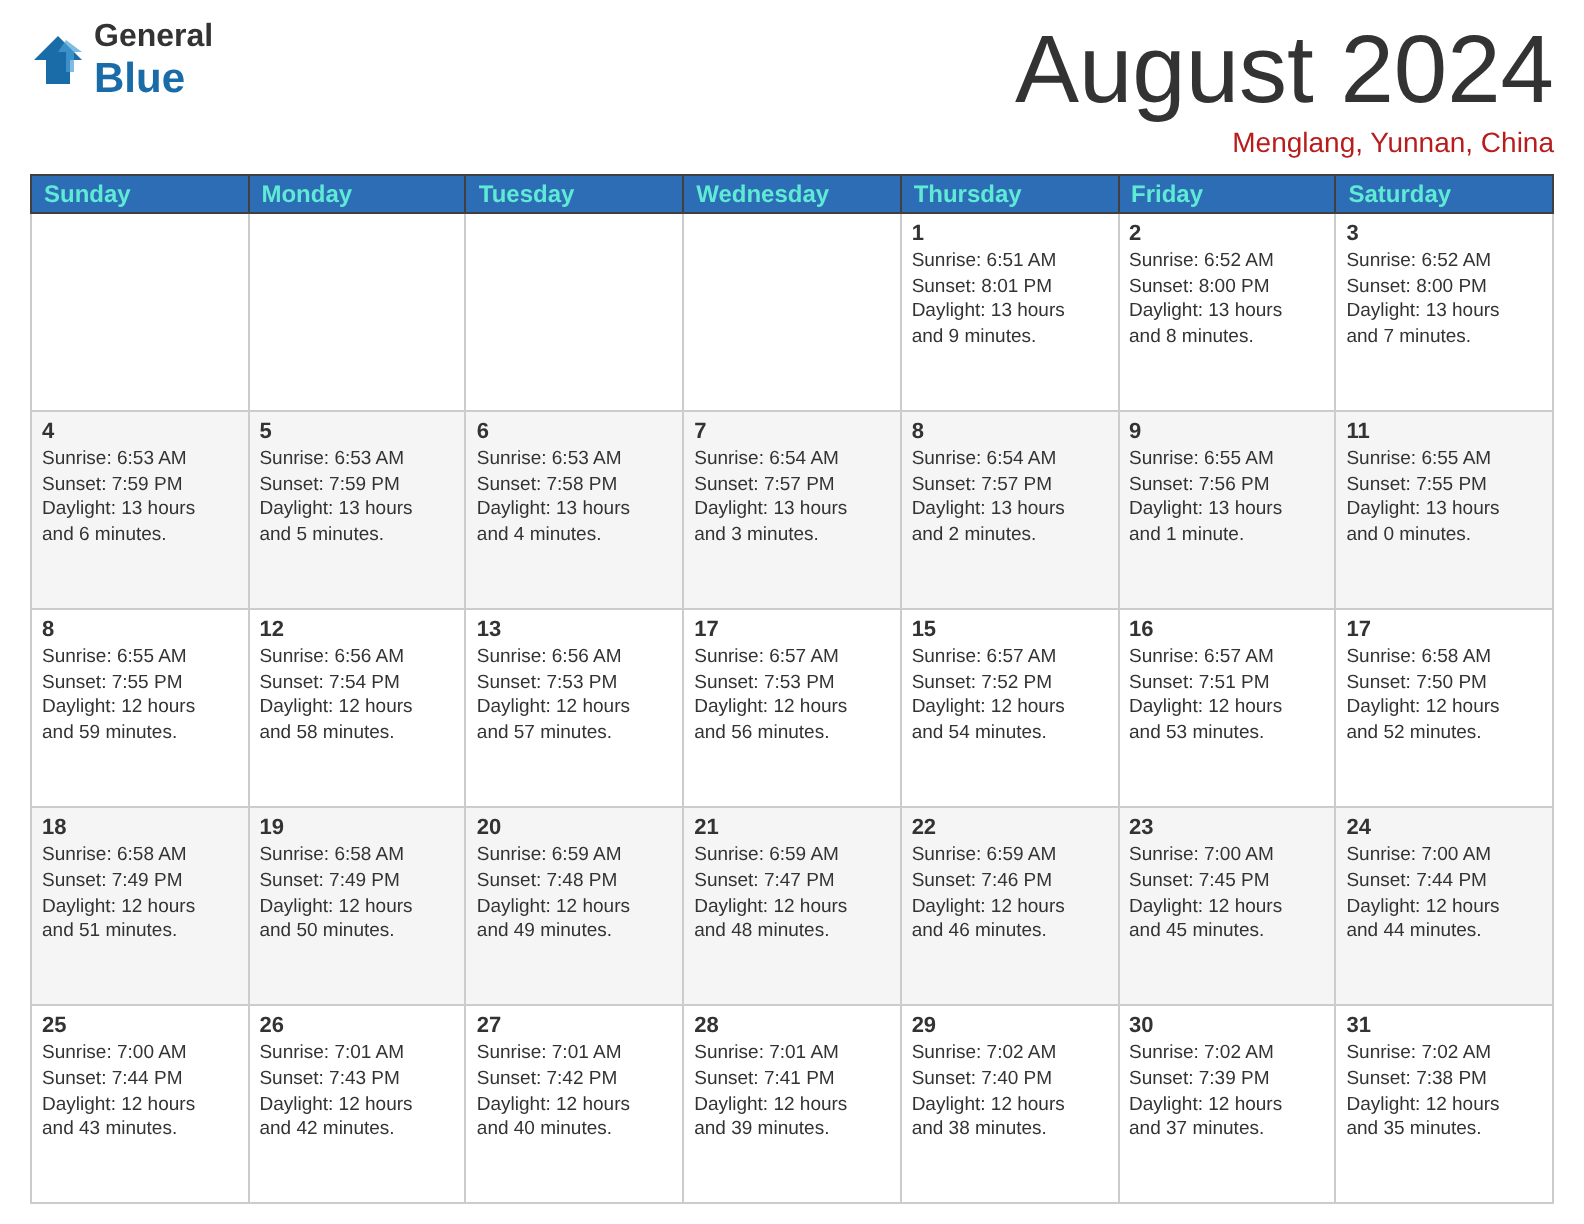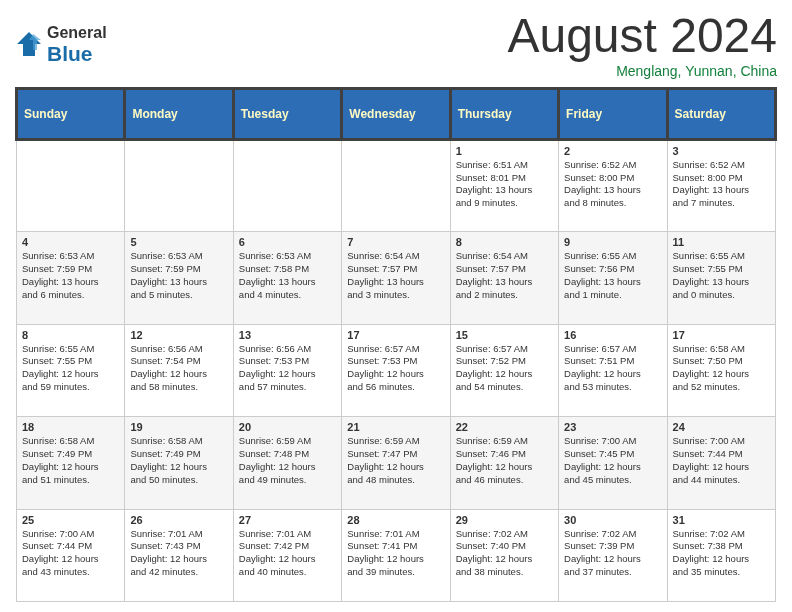--- a/index.html
+++ b/index.html
@@ -12,21 +12,21 @@
     }
     .page {
       width: 792px;
       height: 612px;
       padding: 10px 15px;
       display: flex;
       flex-direction: column;
     }
     .header {
       display: flex;
-      align-items: center;
+      align-items: flex-start;
       justify-content: space-between;
       margin-bottom: 8px;
     }
     .logo {
       display: flex;
       align-items: center;
       gap: 4px;
     }
     .logo-text {
       display: flex;
@@ -51,37 +51,37 @@
       text-align: right;
     }
     .main-title {
       font-size: 48px;
       font-weight: normal;
       color: #333;
       line-height: 1.1;
     }
     .subtitle {
       font-size: 14px;
-      color: #15803d;
+      color: #b91c1c;
     }
     .calendar {
       flex: 1;
       border: 1px solid #ccc;
       border-collapse: collapse;
       width: 100%;
       table-layout: fixed;
     }
     .calendar thead tr th {
       background-color: #2d6db5;
-      color: #fef9c3;
+      color: #5eead4;
       text-align: left;
-      padding: 17px 6px;
+      padding: 2px 6px;
       font-size: 12px;
       font-weight: bold;
-      border: 3px solid #404040;
+      border: 1px solid #404040;
     }
     .calendar tbody tr td {
       vertical-align: top;
       padding: 4px 5px;
       border: 1px solid #ccc;
       font-size: 10px;
       color: #333;
       width: calc(100% / 7);
       height: 80px;
       background: #fff;

